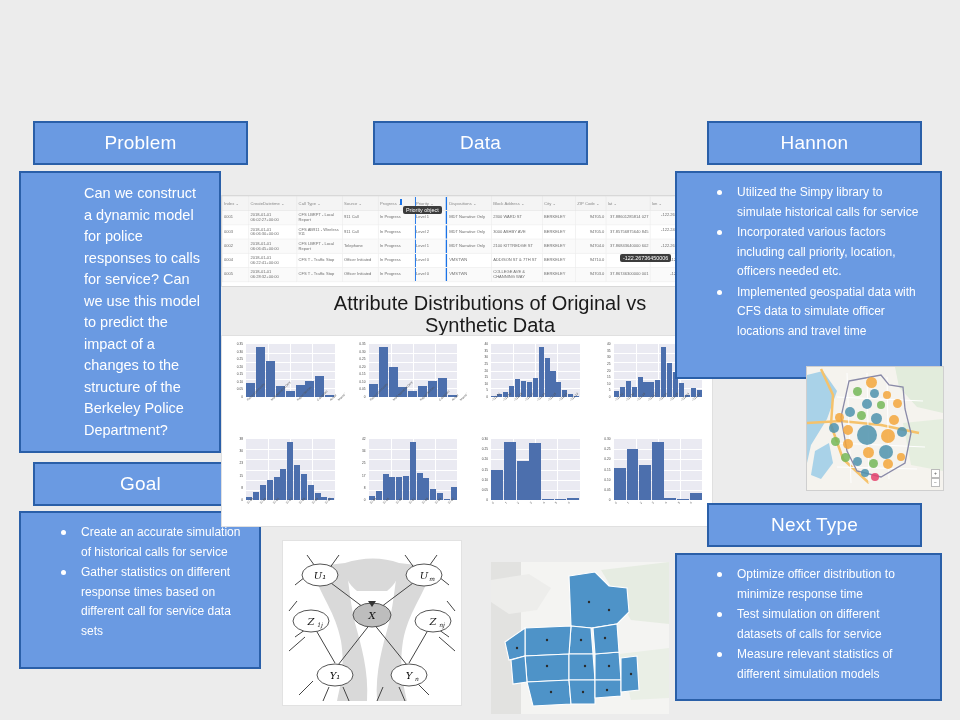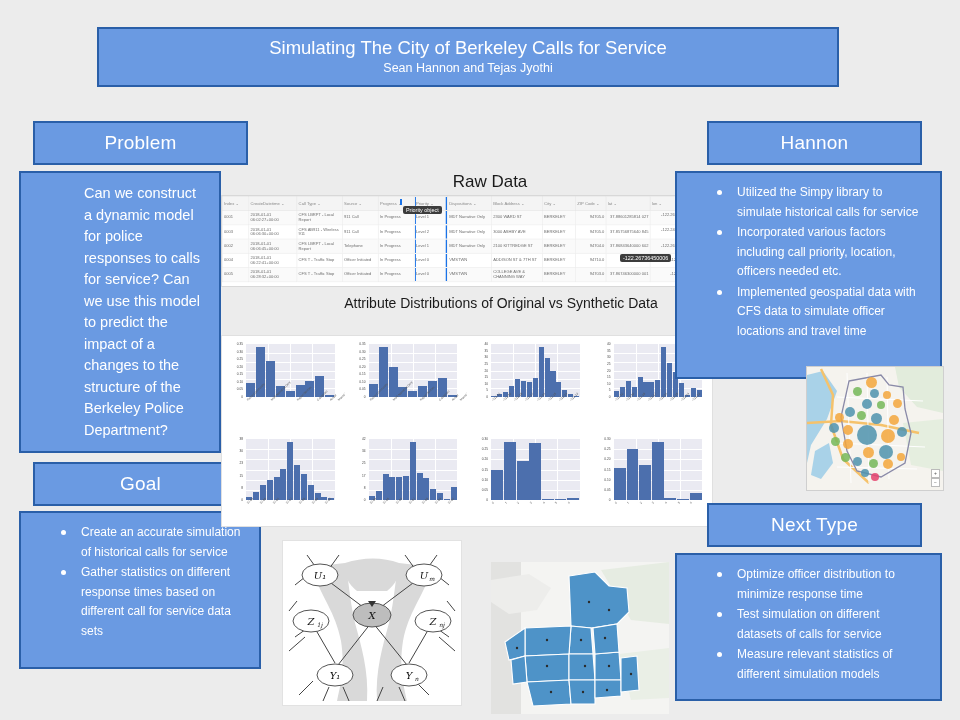--- a/index.html
+++ b/index.html
@@ -54,21 +54,21 @@
     position:relative;padding-left:26px;margin-bottom:1px;
   }
   ul.bul li:before{
     content:"";position:absolute;left:6px;top:7px;
     width:5px;height:5px;border-radius:50%;background:#fff;
   }
 
   
   .cap{position:absolute;color:#1a1a1a;text-align:center;}
   #cap-raw{left:330px;top:172px;width:320px;font-size:17px;}
-  #cap-dist{left:331px;top:292px;width:340px;font-size:14px;line-height:22px;}
+  #cap-dist{left:320px;top:292px;width:340px;font-size:20px;line-height:22px;}
 
   
   #raw-table{
     position:absolute;left:222px;top:196px;width:474px;height:90px;
     background:#ffffff;overflow:hidden;
     box-shadow:0 0 0 1px #d8d8d8;
   }
   #raw-table table{border-collapse:collapse;width:700px;table-layout:fixed;
     transform:scale(.678);transform-origin:0 0;}
   #raw-table th{
@@ -135,43 +135,41 @@
   .mk.r{background:#e5436e;}
 
   .zctl{position:absolute;right:3px;bottom:3px;width:7px;background:#fff;
     border:1px solid #bbb;font-size:5px;color:#555;text-align:center;line-height:7px;}
 </style>
 </head>
 <body>
 
 <div class="poster">
 
-  <div id="title-banner" class="blue-box">
-    <div class="t1">Simulating The City of Berkeley Calls for Service</div>
-    <div class="t2">Sean Hannon and Tejas Jyothi</div>
-  </div>
 
   <div id="hdr-problem" class="blue-box hdr">
     <span class="hdr-txt">Problem</span>
   </div>
   <div id="body-problem" class="blue-box">
     <div class="para">Can we construct a dynamic model for police responses to calls for service? Can we use this model to predict the impact of a changes to the structure of the Berkeley Police Department?</div>
   </div>
 
   <div id="hdr-goal" class="blue-box hdr">
     <span class="hdr-txt">Goal</span>
   </div>
   <div id="body-goal" class="blue-box">
     <ul class="bul">
       <li>Create an accurate simulation of historical calls for service</li>
       <li>Gather statistics on different response times based on different call for service data sets</li>
     </ul>
   </div>
 
-  <div id="cap-raw" class="cap">Raw Data</div>
+  <div id="hdr-data" class="blue-box hdr">
+    <span class="hdr-txt">Data</span>
+  </div>
   <div id="cap-dist" class="cap">Attribute Distributions of Original vs Synthetic Data</div>
 
   <div id="raw-table">
     <table>
       <thead>
           <tr id="rt-head">
             <th style="width: 34px;">Index  ⌄</th>
             <th style="width: 66px;">CreateDatetime  ⌄</th>
             <th style="width: 62px;">Call Type  ⌄</th>
             <th style="width: 48px;">Source  ⌄</th>

